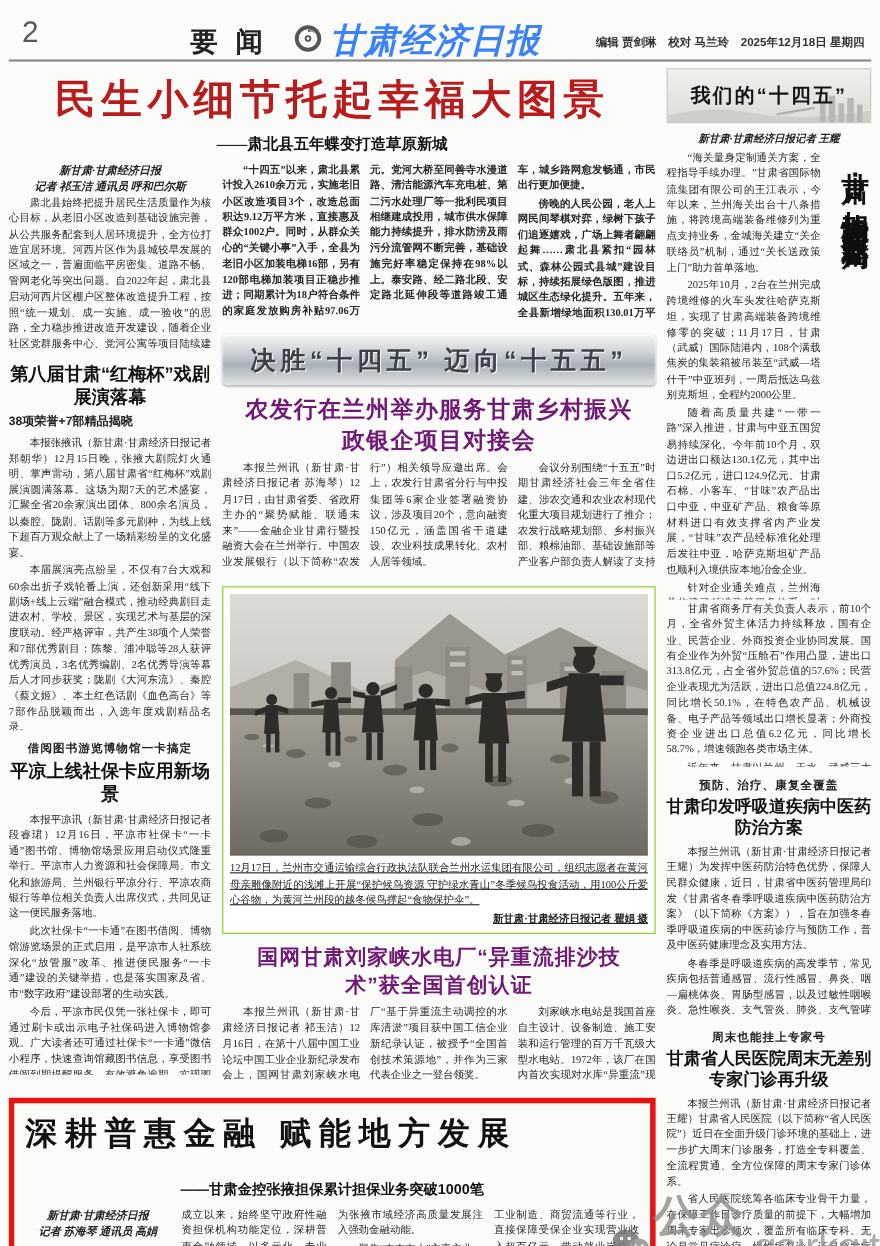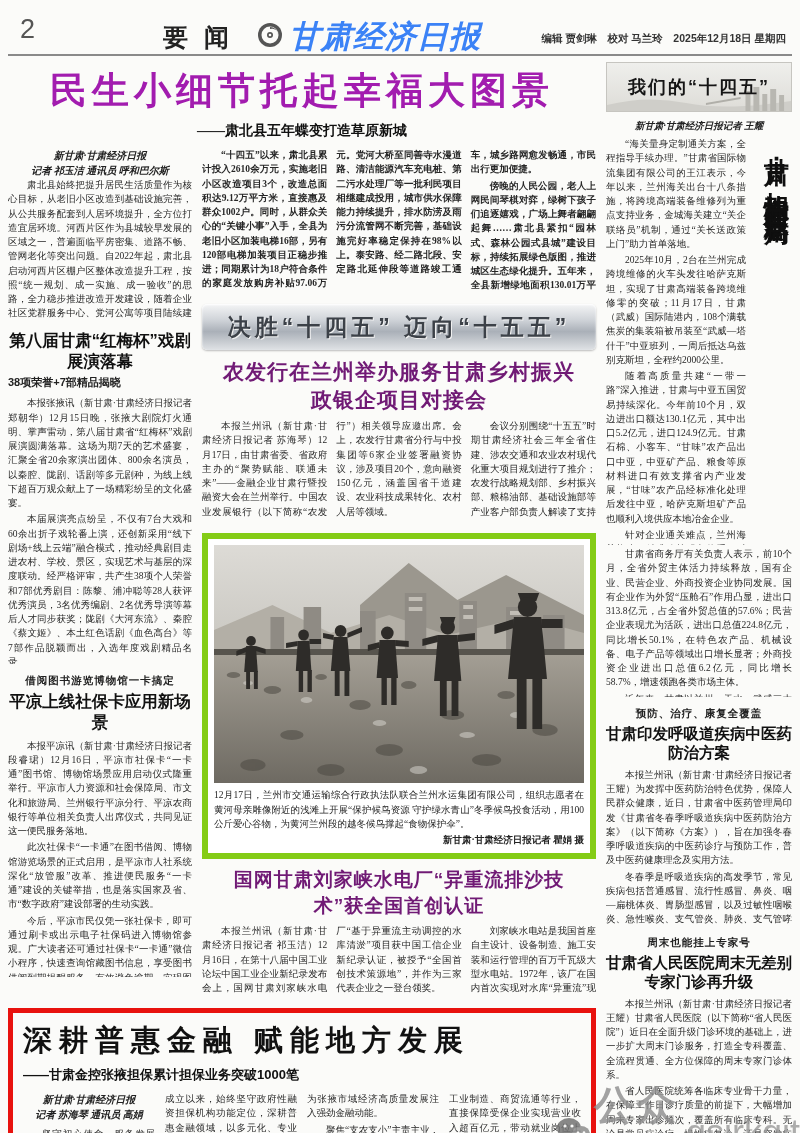--- a/index.html
+++ b/index.html
@@ -4,34 +4,34 @@
 <style>
   * { margin:0; padding:0; box-sizing:border-box; }
   html,body { width:800px; }
   body { background:#e9e8e4; font-family:"Liberation Serif", serif; color:#222; }
   .page { position:relative; width:800px; height:1133px; background:#fbfbf9; overflow:hidden;
           padding:14px 8px 0 8px; }
 
   
   .hdr { position:relative; height:42px; border-bottom:2px solid #8a8a8a; }
   .hdr-page { position:absolute; left:12px; top:0; font-size:27px; color:#555; font-family:"Liberation Sans",sans-serif; }
-  .hdr-center { position:absolute; left:155px; top:2px; display:flex; align-items:center; gap:12px; }
+  .hdr-center { position:absolute; left:165px; top:2px; display:flex; align-items:center; gap:12px; }
   .hdr-section { font-size:25px; font-weight:bold; letter-spacing:16px; color:#222; font-family:"Liberation Sans",sans-serif; }
   .hdr-logo { display:flex; align-items:center; gap:6px; }
   .masthead { font-size:31px; font-weight:bold; font-style:italic; color:#3b82f6; letter-spacing:1px; }
   .hdr-info { position:absolute; right:6px; bottom:8px; font-size:10.5px; font-weight:bold; color:#333; font-family:"Liberation Sans",sans-serif; }
 
   
   .content { display:flex; gap:10px; margin-top:6px; }
   .left-wrap { width:588px; }
   .right-rail { width:186px; }
 
   
   .lead-head { text-align:center; padding:4px 0 8px; }
-  .lead-title { font-size:37px; font-weight:900; letter-spacing:5px; color:#a21caf; font-family:Liberation Mono, monospace; }
+  .lead-title { font-size:37px; font-weight:900; letter-spacing:5px; color:#b91c1c; font-family:Liberation Mono, monospace; }
   .lead-sub { font-size:14px; font-weight:bold; margin-top:6px; color:#111; }
 
   .row2 { display:flex; gap:10px; }
   .left-rail-col { width:184px; }
   .center-col { flex:1; min-width:0; }
 
   p.body { font-size:9.5px; line-height:1.5; text-align:justify; text-indent:2em; color:#262626; margin-bottom:2px; }
   .byline { text-align:center; font-size:10px; font-weight:bold; font-style:italic; color:#222; line-height:1.5; }
 
   .lead-c1 { height:172px; overflow:hidden; }
@@ -43,21 +43,21 @@
             display:flex; align-items:center; justify-content:center;
             box-shadow:inset 0 1px 2px #fff, 0 1px 2px #bbb; }
   .banner span { font-size:23px; font-weight:900; letter-spacing:4px; color:#3c4148;
                  text-shadow:1px 1px 0 #f3f3f3; font-family:"Liberation Sans",sans-serif; }
 
   .mid-title { text-align:center; font-size:21px; font-weight:900; letter-spacing:1px; color:#701a75;
                margin:8px 16px 5px; font-family:"Liberation Sans",sans-serif; }
   .nf-cols { height:106px; overflow:hidden; column-count:3; column-gap:9px; column-fill:auto; }
 
   
-  .photo-frame { border:6px solid #84cc16; background:#fff; padding:6px; margin-top:8px; }
+  .photo-frame { border:1px solid #84cc16; background:#fff; padding:6px; margin-top:8px;text-decoration:underline; }
   .photo-frame svg { display:block; width:100%; height:238px; background:#cfcdc8; }
   .caption { font-size:9.5px; line-height:1.55; text-align:justify; margin-top:5px; color:#222; }
   .credit { font-size:9.5px; font-weight:bold; text-align:right; margin-top:2px; }
 
   .gw-cols { height:76px; overflow:hidden; column-count:3; column-gap:9px; column-fill:auto; }
 
   
   .art-title-s { text-align:center; font-size:16.5px; font-weight:900; color:#111; line-height:1.25;
                  font-family:"Liberation Sans",sans-serif; }
   .art-sub-s { text-align:left; font-size:11px; font-weight:bold; margin-top:4px; color:#222;
@@ -65,21 +65,21 @@
   .kicker { text-align:center; font-size:10.5px; font-weight:bold; color:#222; letter-spacing:1px;
             font-family:"Liberation Sans",sans-serif; }
   .hm-body { height:268px; overflow:hidden; margin-top:6px; }
   .pl-body { height:238px; overflow:hidden; margin-top:6px; }
   .sect-gap { margin-top:10px; }
 
   
   .redbox { border:5px solid #e8120e; margin-top:8px; padding:8px 10px 6px; height:196px; background:#fbfbf9; }
   .red-title { text-align:left; font-size:29px; font-weight:900; letter-spacing:7px; color:#111;
                font-family:"Liberation Sans",sans-serif; }
-  .red-sub { text-align:left; font-size:13px; font-weight:bold; margin-top:5px; color:#111;
+  .red-sub { text-align:center; font-size:13px; font-weight:bold; margin-top:21px; color:#111;
              font-family:"Liberation Sans",sans-serif; }
   .red-cols { margin-top:8px; height:118px; overflow:hidden; column-count:4; column-gap:10px; column-fill:auto; }
 
   
   .rr-banner { position:relative; height:50px; background:linear-gradient(180deg,#efefec,#dddcd7);
                border:1px solid #c6c5c0; display:flex; align-items:center; justify-content:center; overflow:hidden; }
   .rr-banner-text { position:relative; z-index:2; font-size:18px; font-weight:900; letter-spacing:2px; color:#151515;
                     font-family:"Liberation Sans",sans-serif; }
   .rr-banner svg { position:absolute; left:0; bottom:0; width:100%; height:26px; z-index:1; }
   .rr-byline { text-align:center; font-size:9.5px; font-weight:bold; font-style:italic; margin:8px 0 4px; }

